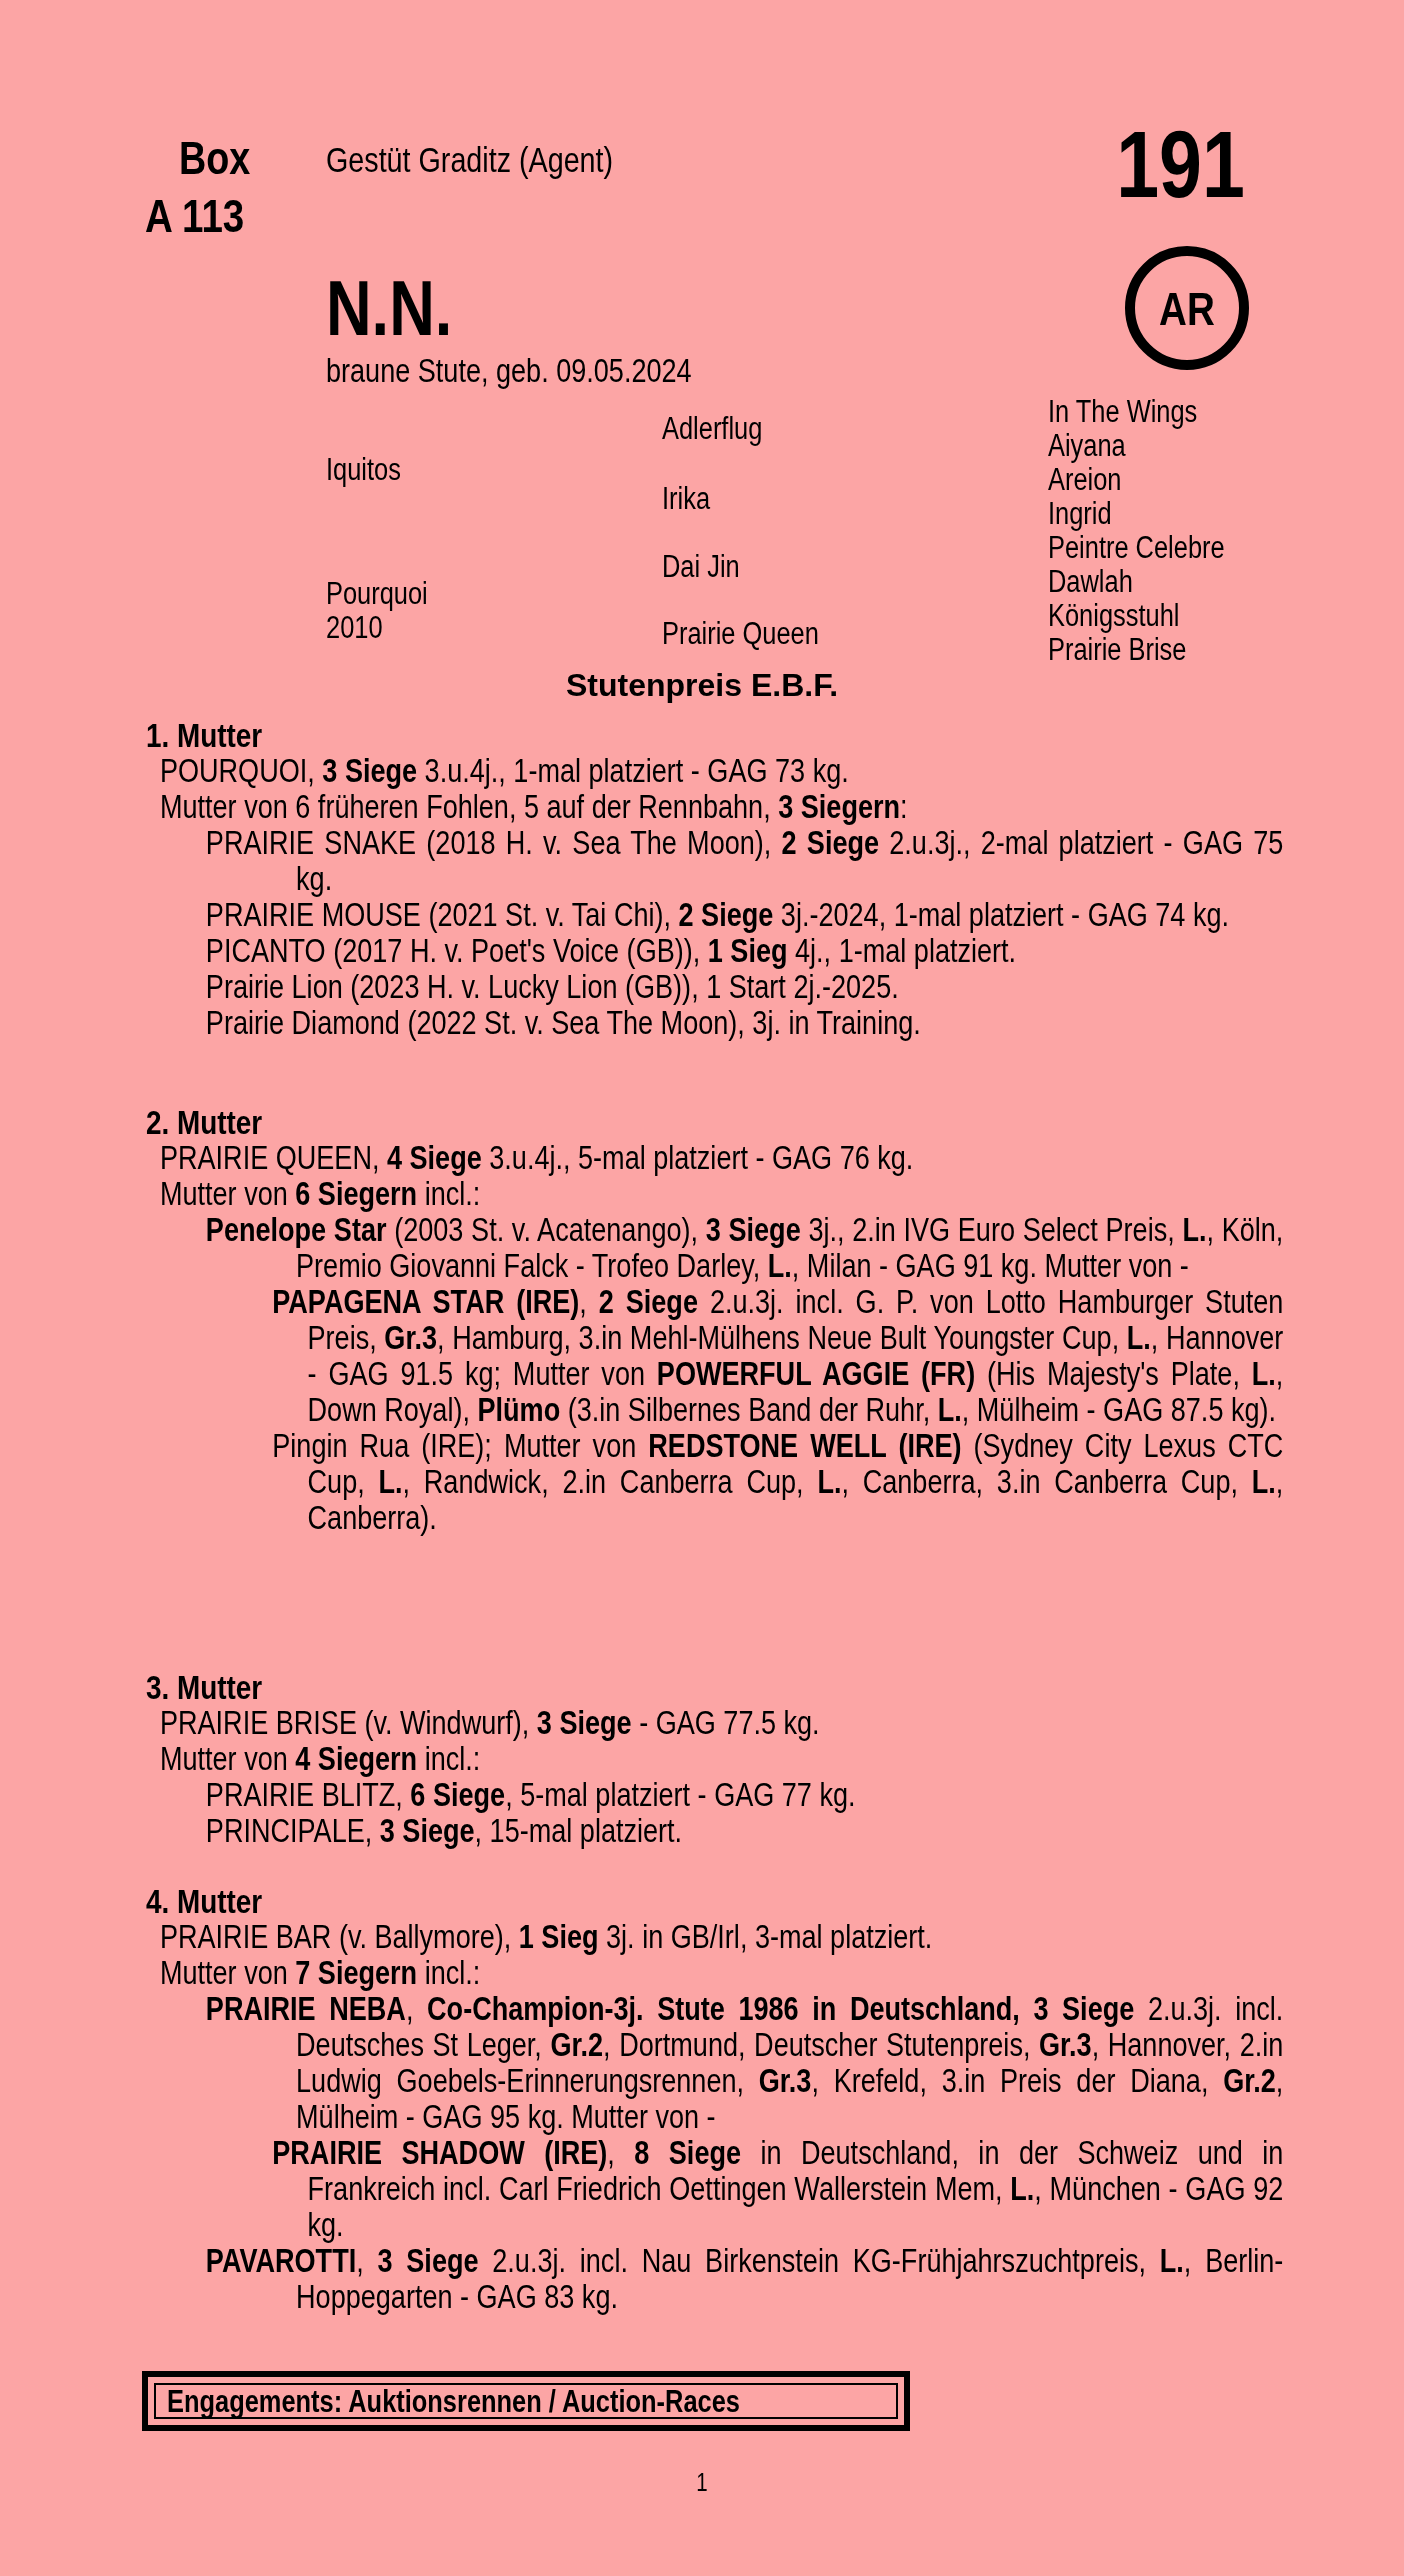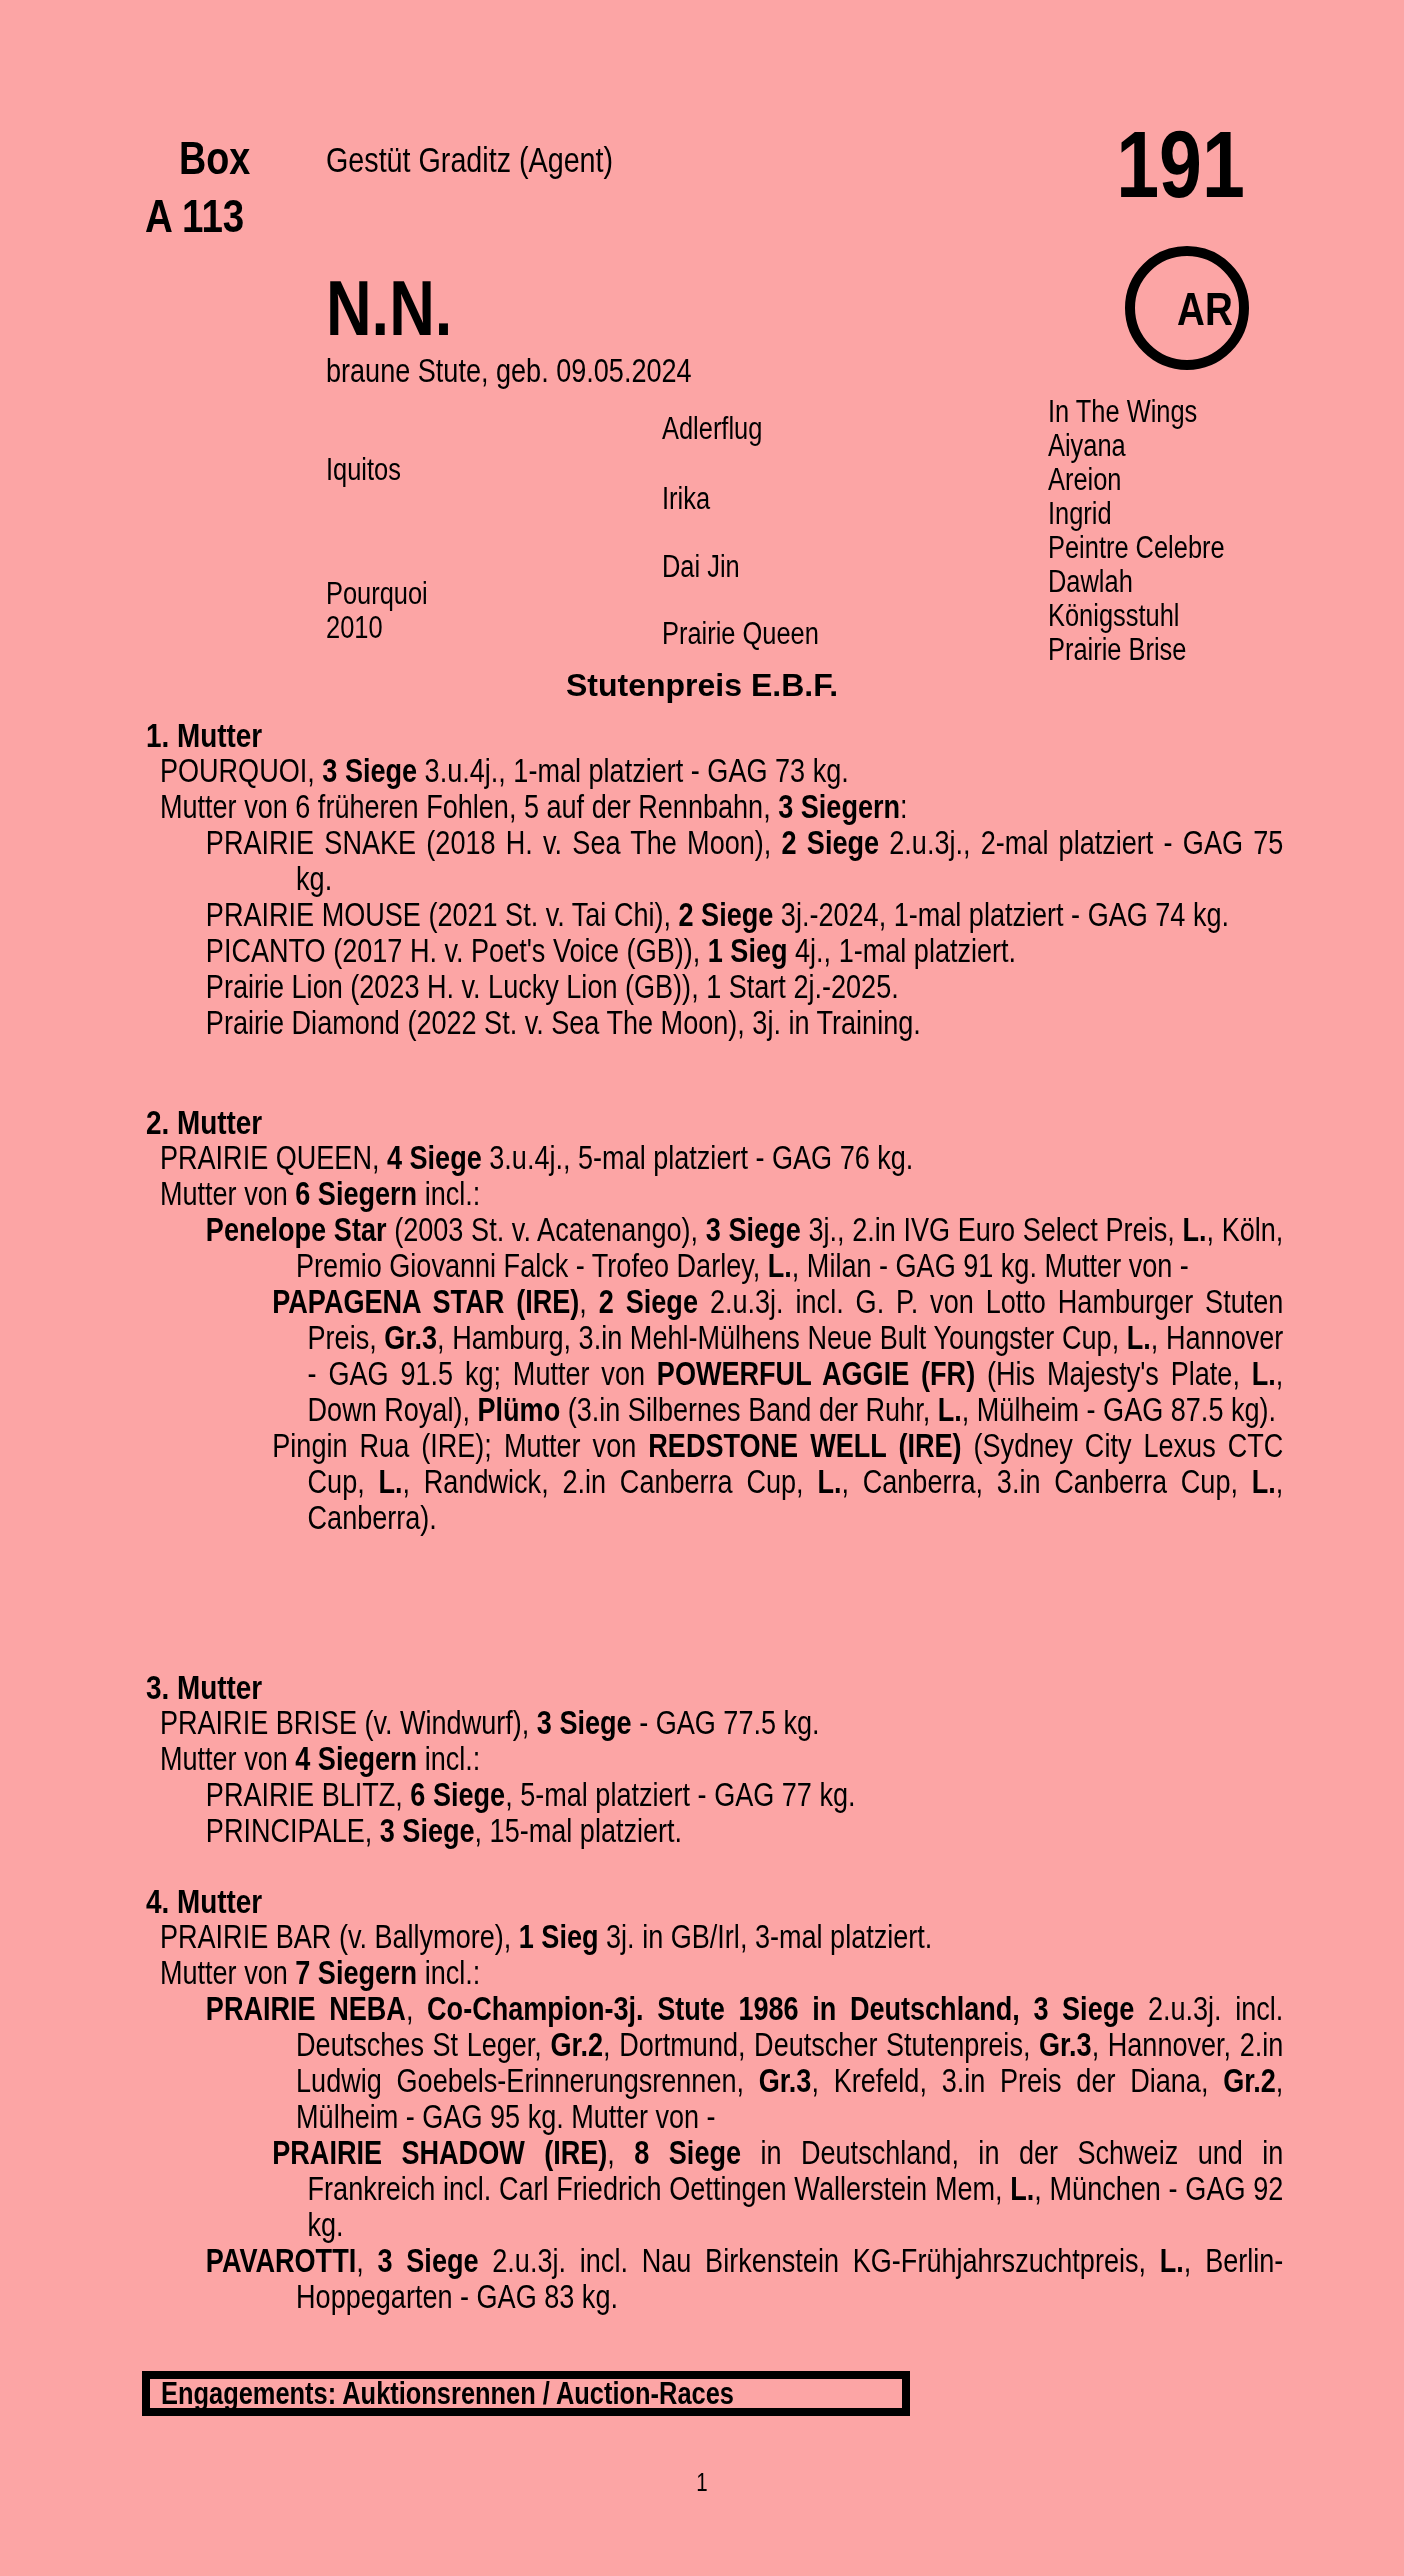--- a/index.html
+++ b/index.html
@@ -23,21 +23,21 @@
   .box-number{left:145px;top:192px;font-size:47px;font-weight:bold;line-height:1;}
   .consignor{left:326px;top:141px;font-size:35px;line-height:1.1;}
   .lot-number{right:159px;top:118px;font-size:94px;font-weight:bold;line-height:1;}
   .horse-name{left:326px;top:270px;font-size:77px;font-weight:bold;line-height:1;}
   .horse-desc{left:326px;top:353px;font-size:33px;line-height:1.1;}
 
   .ar-badge{
     left:1125px;top:246px;width:124px;height:124px;
     border:10.3px solid #000;border-radius:50%;
     box-sizing:border-box;
-    display:flex;align-items:center;justify-content:flex-end;
+    display:flex;align-items:center;justify-content:center;
   }
   .ar-badge span{font-size:47px;font-weight:bold;line-height:1;}
 
   .ped-cell{font-size:31px;line-height:34px;white-space:nowrap;}
   .ped-cell.wrap{white-space:normal;width:170px;}
   .col1{left:326px;}
   .col2{left:662px;}
   .col3{left:1048px;}
 
   .ebf{left:0;right:0;top:669px;text-align:center;font-size:32px;font-weight:bold;line-height:1;}
@@ -50,22 +50,22 @@
   .section h2{
     margin:0;font-size:34px;font-weight:bold;line-height:36px;
   }
   .pline{margin:0;}
   .pline.just{text-align:justify;}
   .pline.para{padding-left:17px;}
   .pline.entry{padding-left:183px;text-indent:-110px;}
   .pline.sub{padding-left:197px;text-indent:-43px;}
 
   .eng-box{
-    left:142px;top:2371px;width:768px;height:45px;
-    box-sizing:border-box;border:6.2px solid #000;padding:0;
+    left:142px;top:2371px;width:768px;height:60px;
+    box-sizing:border-box;border:6.2px solid #000;padding:6px;
   }
   .eng-inner{
     width:100%;height:100%;box-sizing:border-box;
     border:2.1px solid #000;
     display:flex;align-items:center;
   }
   .eng-text{font-size:31px;font-weight:bold;line-height:1;padding-left:13.4px;white-space:nowrap;}
 
   .page-num{left:0;right:0;top:2470px;text-align:center;font-size:25px;line-height:1;}
 </style>

